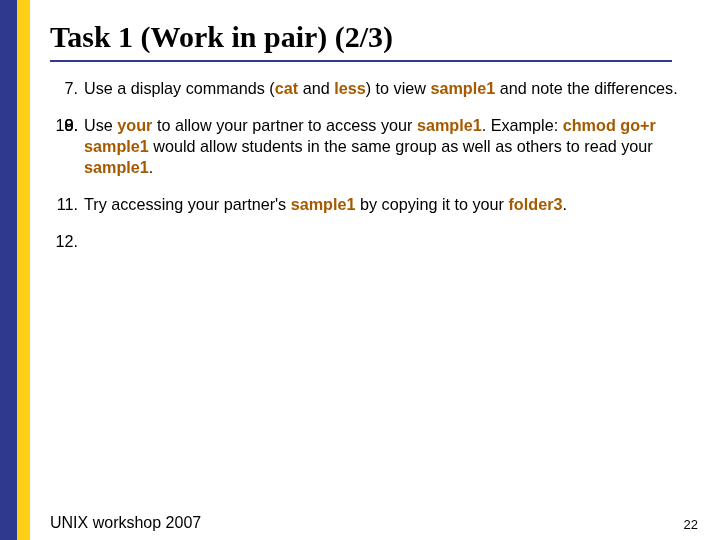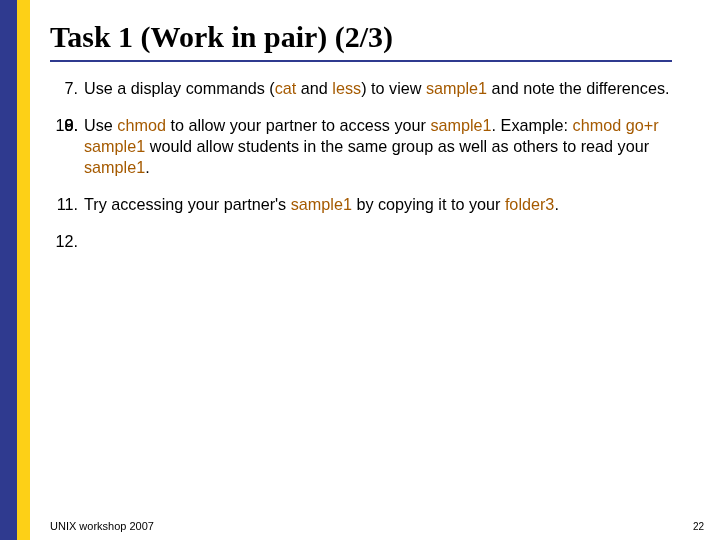--- a/index.html
+++ b/index.html
@@ -62,52 +62,52 @@
     padding-left: 34px;
     position: relative;
   }
   ol.tasks li .num {
     position: absolute;
     left: 0;
     top: 0;
     width: 28px;
     text-align: right;
   }
-  .hl { color: #a55a00; }
+  .hl { color: #a55a00; font-weight: bold; }
   .footer {
     position: absolute;
     left: 50px;
     bottom: 8px;
-    font-size: 11px;
+    font-size: 16px;
     color: #000;
   }
   .pagenum {
     position: absolute;
-    right: 16px;
+    right: 22px;
     bottom: 8px;
-    font-size: 10px;
+    font-size: 13px;
     color: #000;
   }
 </style>
 </head>
 <body>
 
 <div class="slide">
   <div class="stripes">
     <div class="stripe-purple"></div>
     <div class="stripe-yellow"></div>
   </div>
 
   <div class="content">
     <h1 class="title">Task 1 (Work in pair) (2/3)</h1>
     <ol class="tasks" id="task-list">
         <li><span class="num">7.</span><span><span>Use a display commands (</span><span class="hl">cat</span><span> and </span><span class="hl">less</span><span>) to view </span><span class="hl">sample1</span><span> and note the differences.</span></span></li>
         <li><span class="num">8.</span></li>
         <li><span class="num">9.</span></li>
-        <li><span class="num">10.</span><span><span>Use </span><span class="hl">chmod</span><span> to allow your partner to access your </span><span class="hl">sample1</span><span>. Example: </span><span class="hl">chmod go+r sample1</span><span> would allow students in the same group as well as others to read your </span><span class="hl">sample1</span><span>.</span></span></li>
+        <li><span class="num">10.</span><span><span>Use </span><span class="hl">your</span><span> to allow your partner to access your </span><span class="hl">sample1</span><span>. Example: </span><span class="hl">chmod go+r sample1</span><span> would allow students in the same group as well as others to read your </span><span class="hl">sample1</span><span>.</span></span></li>
         <li><span class="num">11.</span><span><span>Try accessing your partner's </span><span class="hl">sample1</span><span> by copying it to your </span><span class="hl">folder3</span><span>.</span></span></li>
         <li><span class="num">12.</span></li>
       </ol>
   </div>
 
   <div class="footer">UNIX workshop 2007</div>
   <div class="pagenum">22</div>
 </div>
 
 </body></html>

